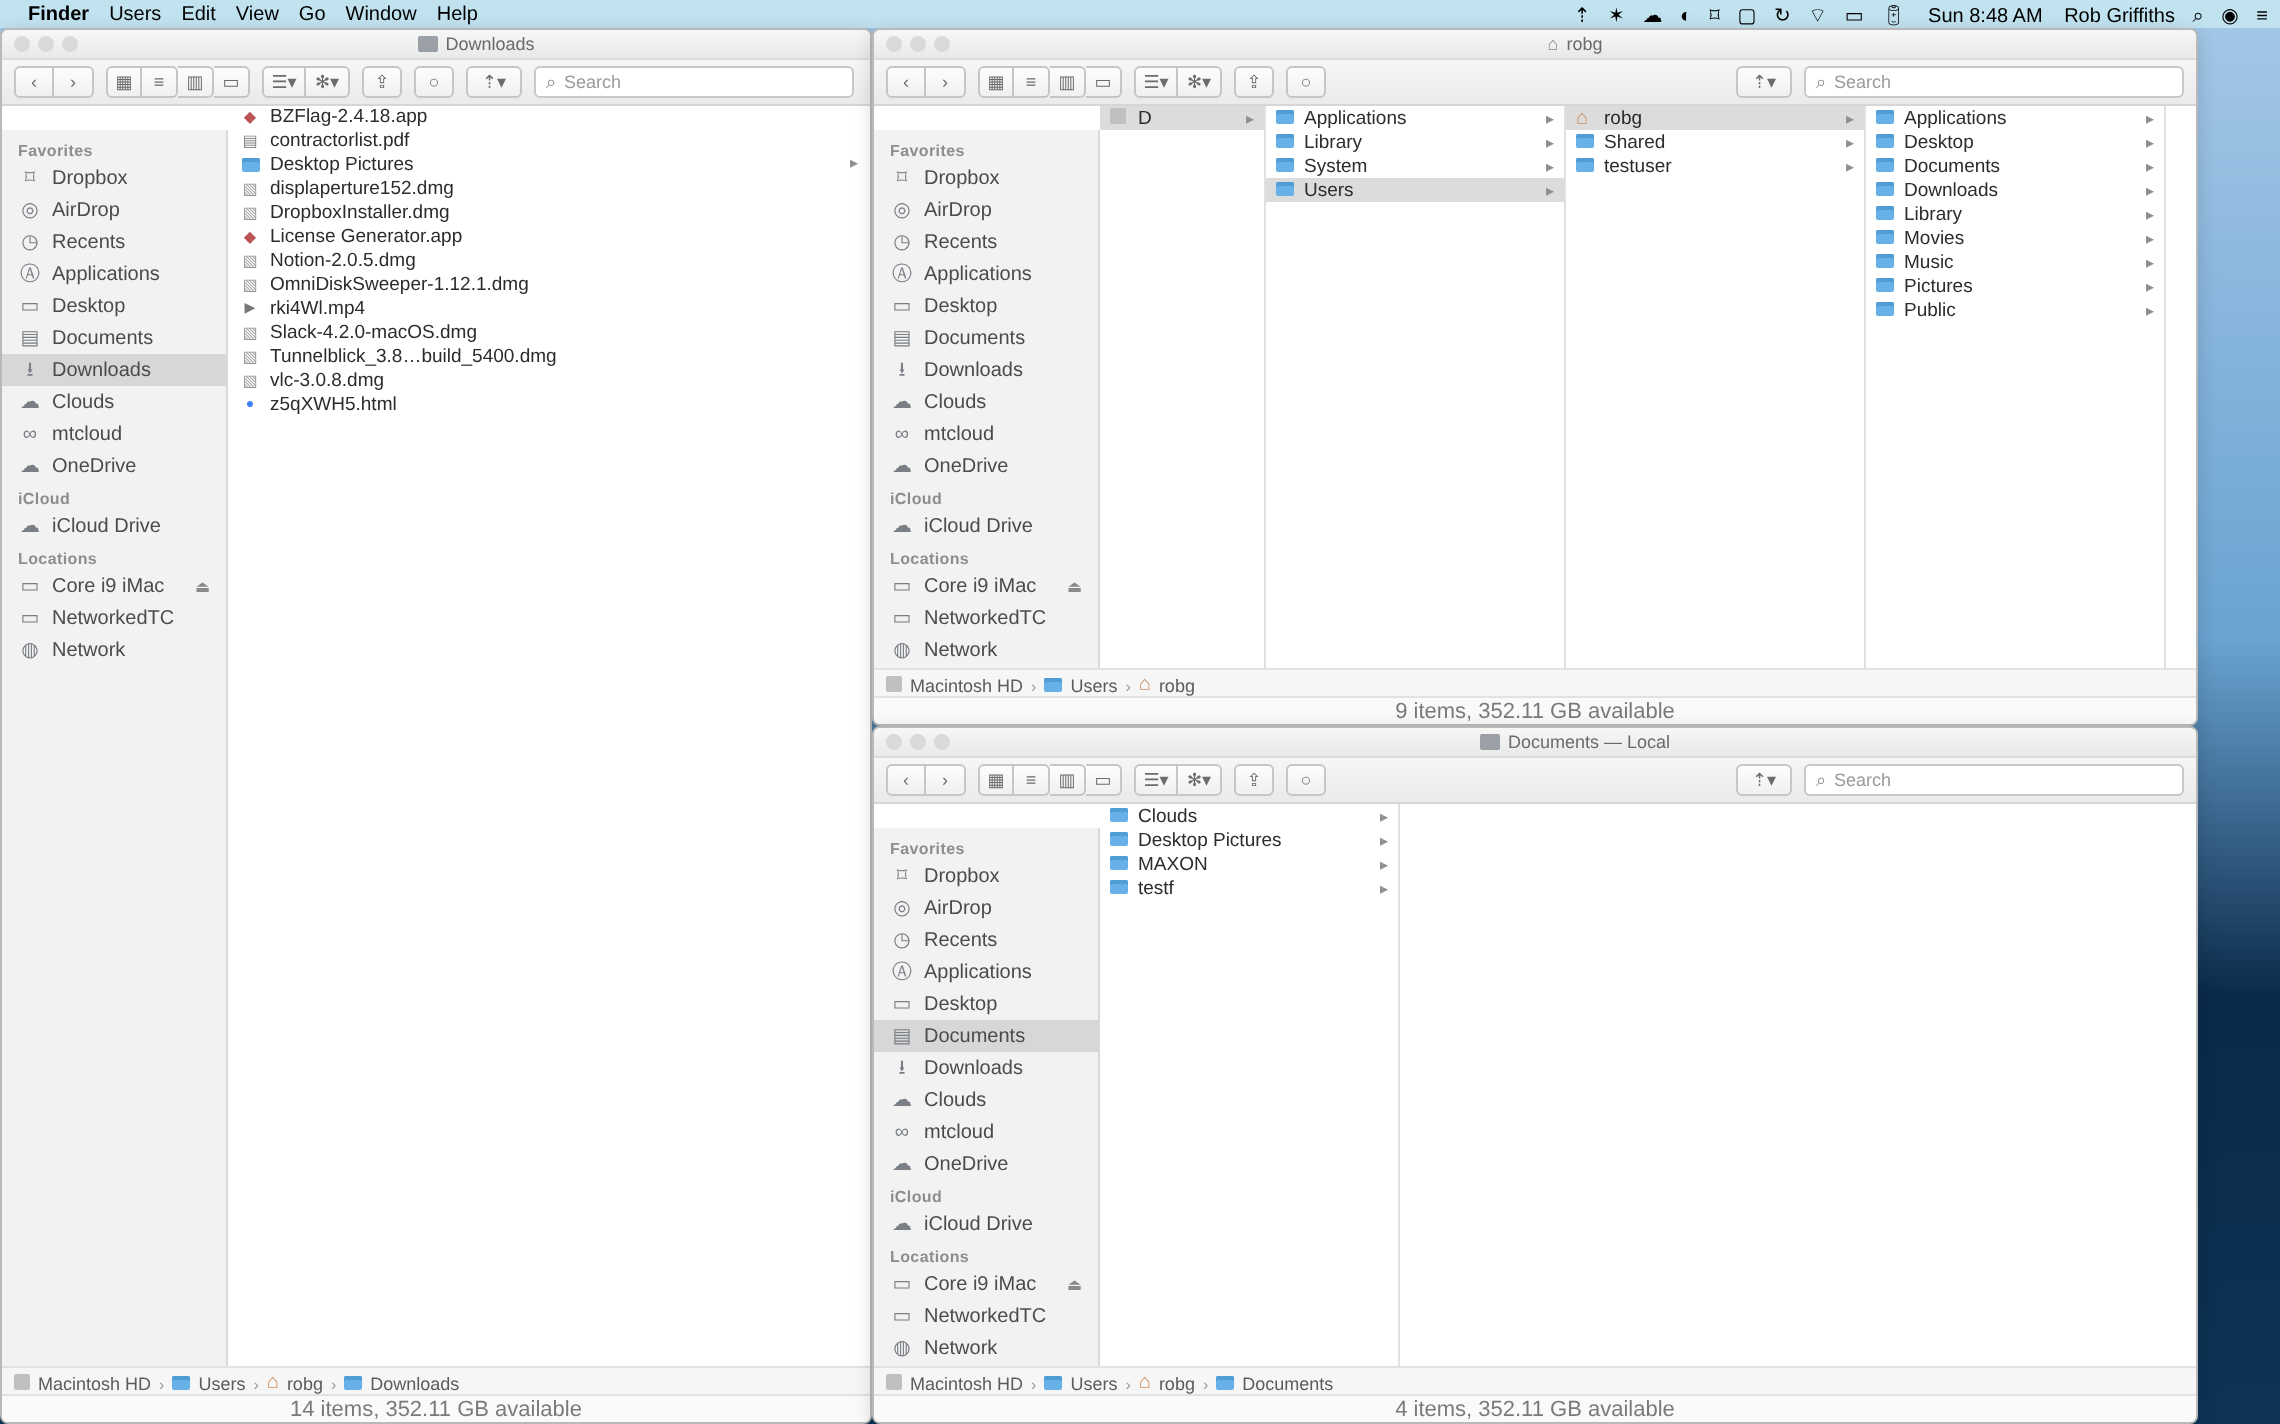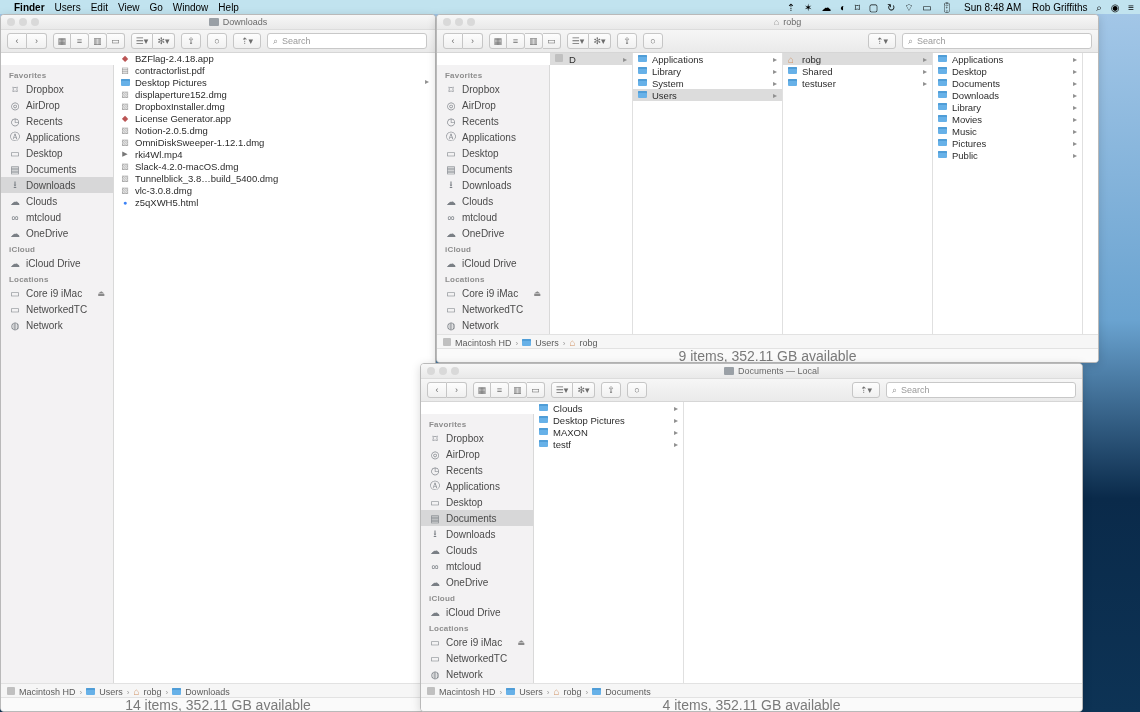--- a/index.html
+++ b/index.html
@@ -62,21 +62,21 @@
 .col .col-row .file-ic { width: 10px; font-size: 9px; color: #3b90d5; }
 .col .col-row .chev { margin-left: auto; font-size: 8px; color: #8f8f8f; }
 .col .col-row.sel { background: #dcdcdc; }
 
 
 .pathbar { height: 14px; border-top: 1px solid #e2e2e2; background: #f6f6f6; display: flex; align-items: flex-end; padding: 0 6px; font-size: 9px; color: #5b5b5b; gap: 4px; }
 .pathbar .seg-ic { font-size: 8px; color: #8a8a8a; }
 .pathbar .sep { color: #9a9a9a; font-size: 8px; }
 
 
-.statusbar { height: 14px; border-top: 1px solid #e2e2e2; background: #fafafa; text-align: center; font-size: 14px; color: #7a7a7a; line-height: 14px; }
+.statusbar { height: 14px; border-top: 1px solid #e2e2e2; background: #fafafa; text-align: center; font-size: 11px; color: #7a7a7a; line-height: 14px; }
 
 .folder-blue::before { content: ""; display: inline-block; width: 9px; height: 7px; background: #67b1e8; border-radius: 1px; box-shadow: inset 0 2px 0 #4f9dd7; }
 .disk-ic::before { content: ""; display: inline-block; width: 8px; height: 8px; background: #c0c0c0; border-radius: 1px; }
 .home-ic::before { content: "⌂"; color: #d09060; font-size: 10px; }
 .app-ic::before { content: "◆"; color: #b55; font-size: 8px; }
 .pdf-ic::before { content: "▤"; color: #888; font-size: 8px; }
 .dmg-ic::before { content: "▧"; color: #999; font-size: 8px; }
 .mp4-ic::before { content: "▶"; color: #777; font-size: 7px; }
 .htm-ic::before { content: "●"; color: #3b82f6; font-size: 7px; }
 
@@ -488,21 +488,21 @@
       <span class="sep">›</span>
       <span class="seg-ic folder-blue"></span>
       <span>Users</span>
       <span class="sep">›</span>
       <span class="seg-ic home-ic"></span>
       <span>robg</span>
     </div>
   <div class="statusbar">9 items, 352.11 GB available</div>
 </div>
 
-<div class="finder" style="left:420px; top:363px; width:663px; height:349px;">
+<div class="finder" style="left:436px; top:363px; width:663px; height:349px;">
   <div class="titlebar">
     <span class="traffic">
         <i></i>
         <i></i>
         <i></i>
       </span>
     <span class="t-spacer"></span>
     <span class="t-title">
         <span class="t-icon"></span>
         <span>Documents — Local</span>

